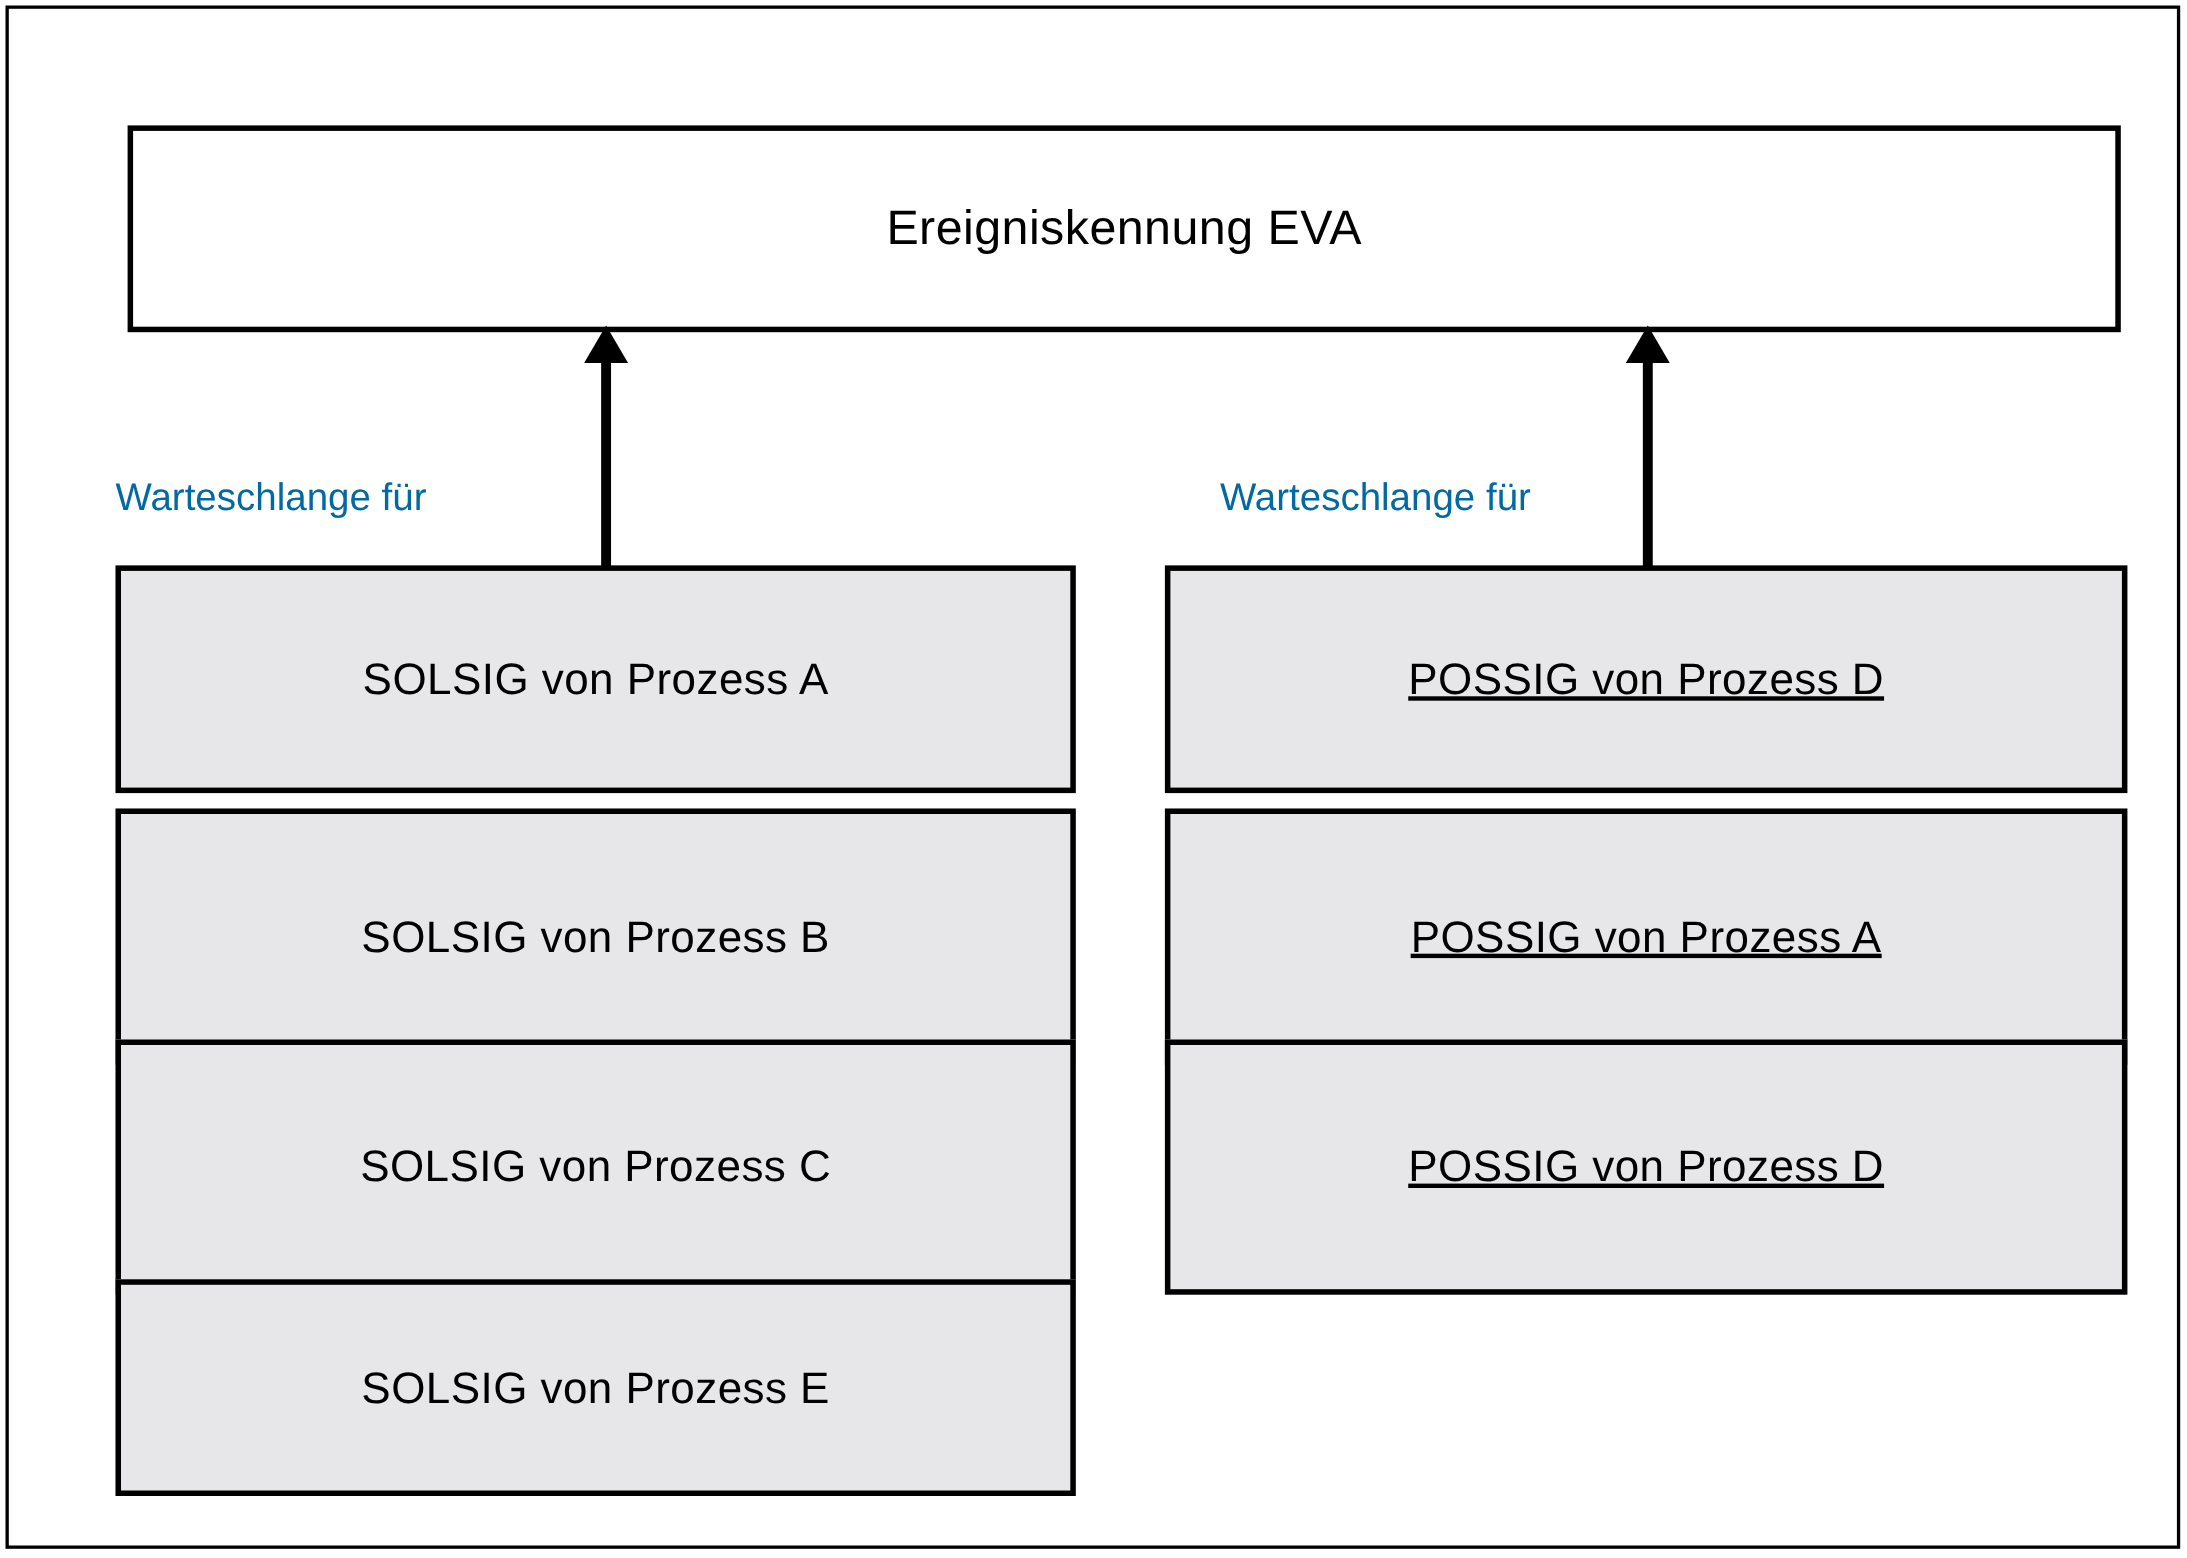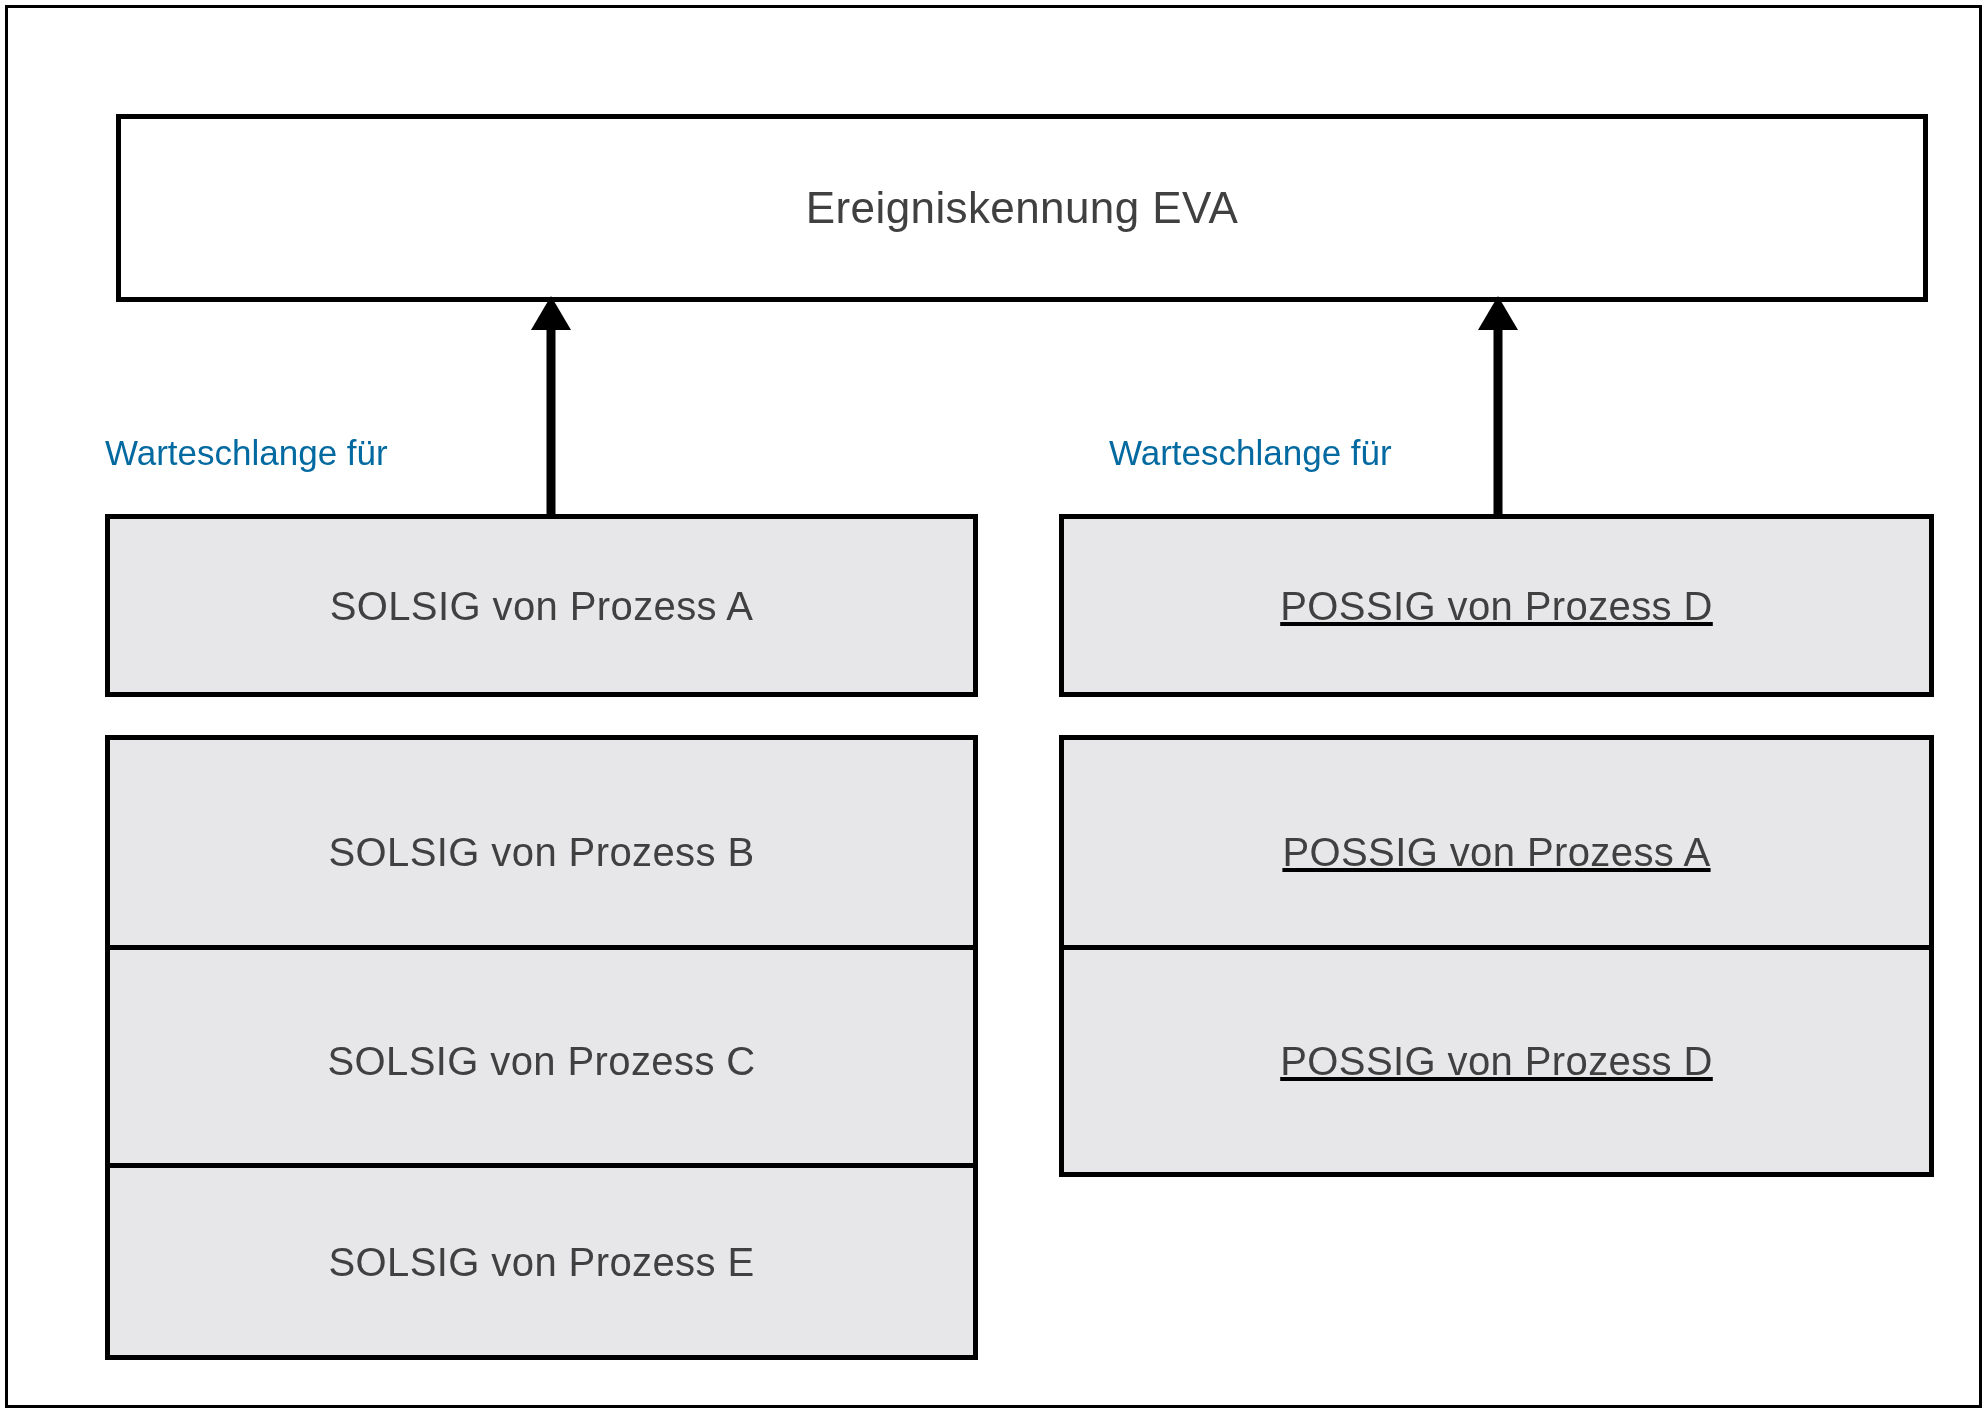--- a/index.html
+++ b/index.html
@@ -41,21 +41,21 @@
     box-sizing: border-box;
     border: 5px solid #000000;
     display: flex;
     align-items: center;
     justify-content: center;
     text-align: center;
   }
   .node .node-label {
     font-size: 40px;
     letter-spacing: 0.4px;
-    color: #404040;
+    color: #000000;
     line-height: 1.15;
     white-space: nowrap;
   }
 
   
   #root-box {
     left: 108px;
     top: 106px;
     width: 1812px;
     height: 188px;
@@ -74,21 +74,21 @@
   .col-left .queue-item {
     left: 97px;
     width: 873px;
   }
   .col-right .queue-item {
     left: 1051px;
     width: 875px;
     text-decoration: underline;
   }
 
-  .row-0 { top: 506px;  height: 183px; }
+  .row-0 { top: 506px;  height: 207px; }
   .row-1 { top: 727px;  height: 233px; }
   .row-2 { top: 937px;  height: 232px; justify-content: center; }
   .row-3 { top: 1155px; height: 197px; }
 
   
   .queue-caption {
     position: absolute;
     font-size: 35px;
     line-height: 1.32;
     color: #0369a1;

